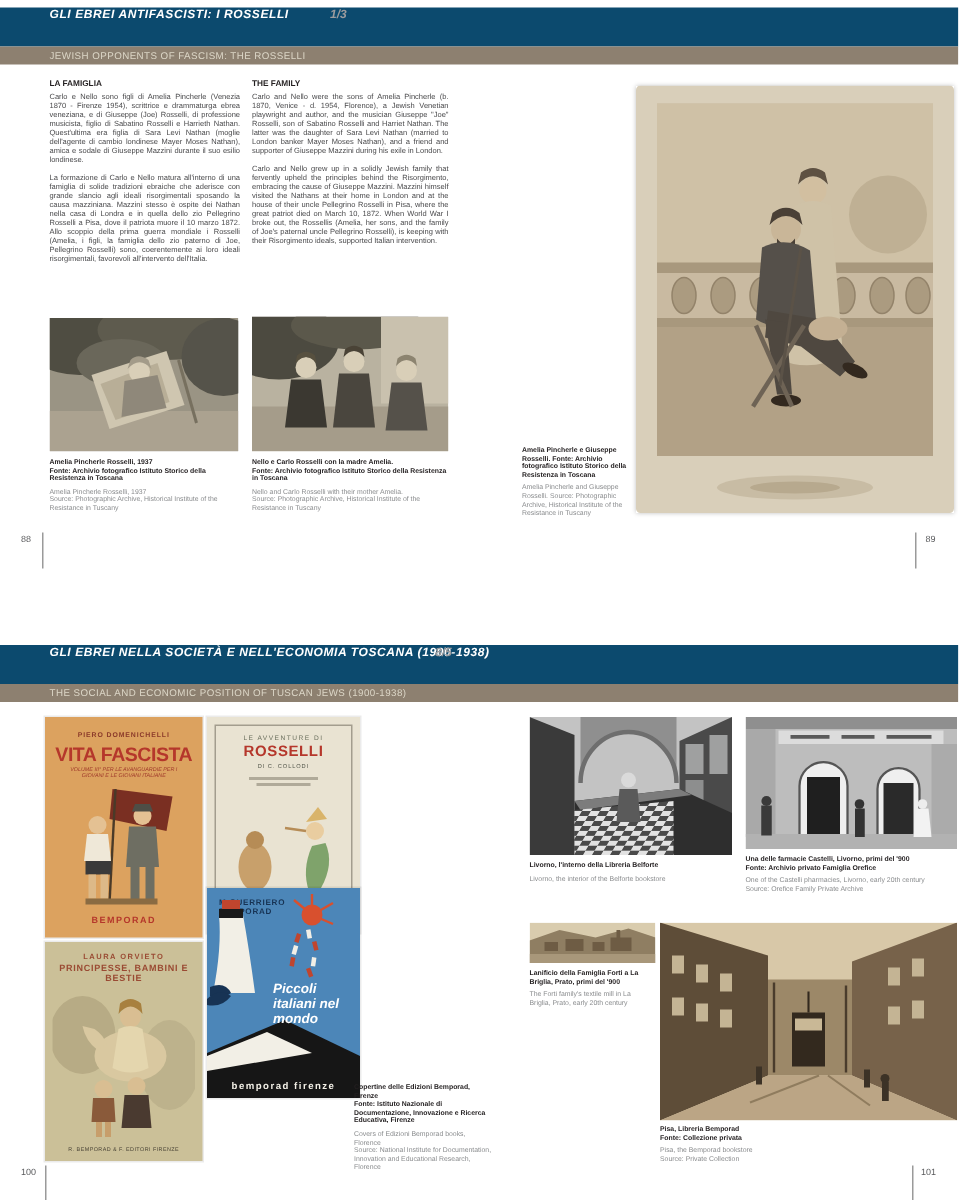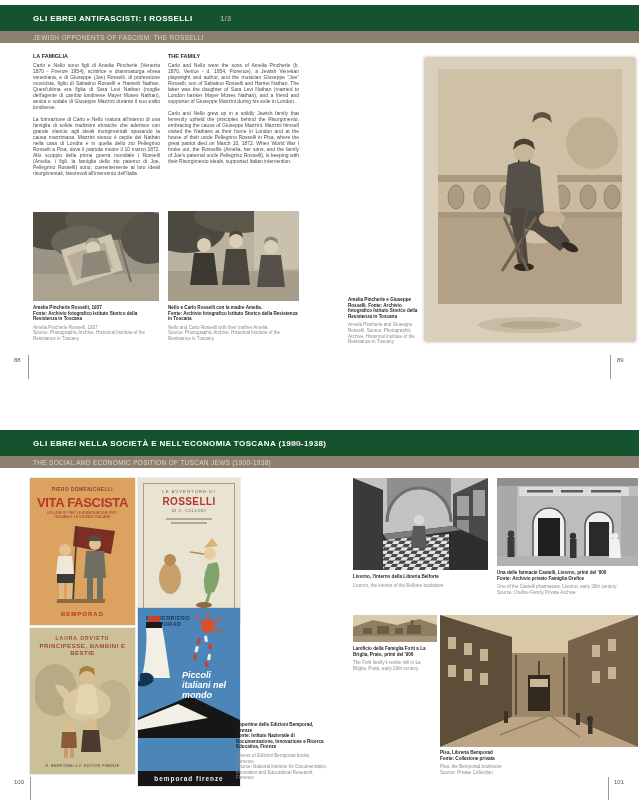--- a/index.html
+++ b/index.html
@@ -1,20 +1,20 @@
 <!DOCTYPE html>
 <html><head>
 <meta charset="utf-8">
 <style>
   html,body{margin:0;padding:0;background:#ffffff;}
   #screen{position:relative;width:639px;height:800px;background:#ffffff;overflow:hidden;
           font-family:"Liberation Sans","DejaVu Sans",sans-serif;color:#414042;}
 
   
-  .hbar{position:absolute;left:0;width:639px;height:26px;background:#14532d;display:flex;align-items:center;}
+  .hbar{position:absolute;left:0;width:639px;height:26px;background:#0c4a6e;display:flex;align-items:flex-start;font-style:italic;}
   .hbar .ht{margin-left:33px;color:#FFFFFF;font-size:8px;font-weight:bold;letter-spacing:.4px;}
   .hbar .hi{position:absolute;color:#9C9C9E;font-size:8px;font-weight:bold;}
   .sbar{position:absolute;left:0;width:639px;height:12px;background:#8D8070;display:flex;align-items:center;}
   .sbar .st{margin-left:33px;color:#DCD6C7;font-size:6.5px;letter-spacing:.3px;}
 
   
   .bodycol{position:absolute;font-size:5px;line-height:6px;text-align:justify;color:#4A4A4C;}
   .bodycol .chead{font-size:5.5px;font-weight:bold;color:#231F20;margin-bottom:3px;text-align:left;}
   .bodycol p{margin:0 0 6px 0;}
 
@@ -247,21 +247,21 @@
       <circle cx="34" cy="66" r="6" fill="#D9BE92"></circle>
       <polygon points="27,72 41,72 42,88 26,88" fill="#8A5A3A"></polygon>
       <rect x="29" y="88" width="4" height="10" fill="#C79E6B"></rect>
       <rect x="35" y="88" width="4" height="10" fill="#C79E6B"></rect>
       <circle cx="56" cy="64" r="6" fill="#D9BE92"></circle>
       <polygon points="48,70 64,70 66,92 46,92" fill="#4A3A30"></polygon>
     </svg>
     <div class="cv-abs publisher">R. BEMPORAD &amp; F. EDITORI FIRENZE</div>
   </div>
 
-  <div class="cover picc" style="left:138px;top:608px;width:102px;height:178px;">
+  <div class="cover picc" style="left:138px;top:592px;width:102px;height:140px;">
     <div class="cv-abs author">M.GUERRIERO BEMPORAD</div>
     <svg class="cv-abs" style="left:0;top:0;" width="102" height="130" viewBox="0 0 102 130">
       <g stroke="#D8502E" stroke-width="1.6">
         <line x1="70" y1="18" x2="70" y2="4"></line>
           <line x1="70" y1="18" x2="84" y2="10"></line>
         <line x1="70" y1="18" x2="84" y2="24"></line>
           <line x1="70" y1="18" x2="58" y2="8"></line>
       </g>
       <circle cx="70" cy="18" r="7" fill="#D8502E"></circle>
       <g fill="#C0452E">

